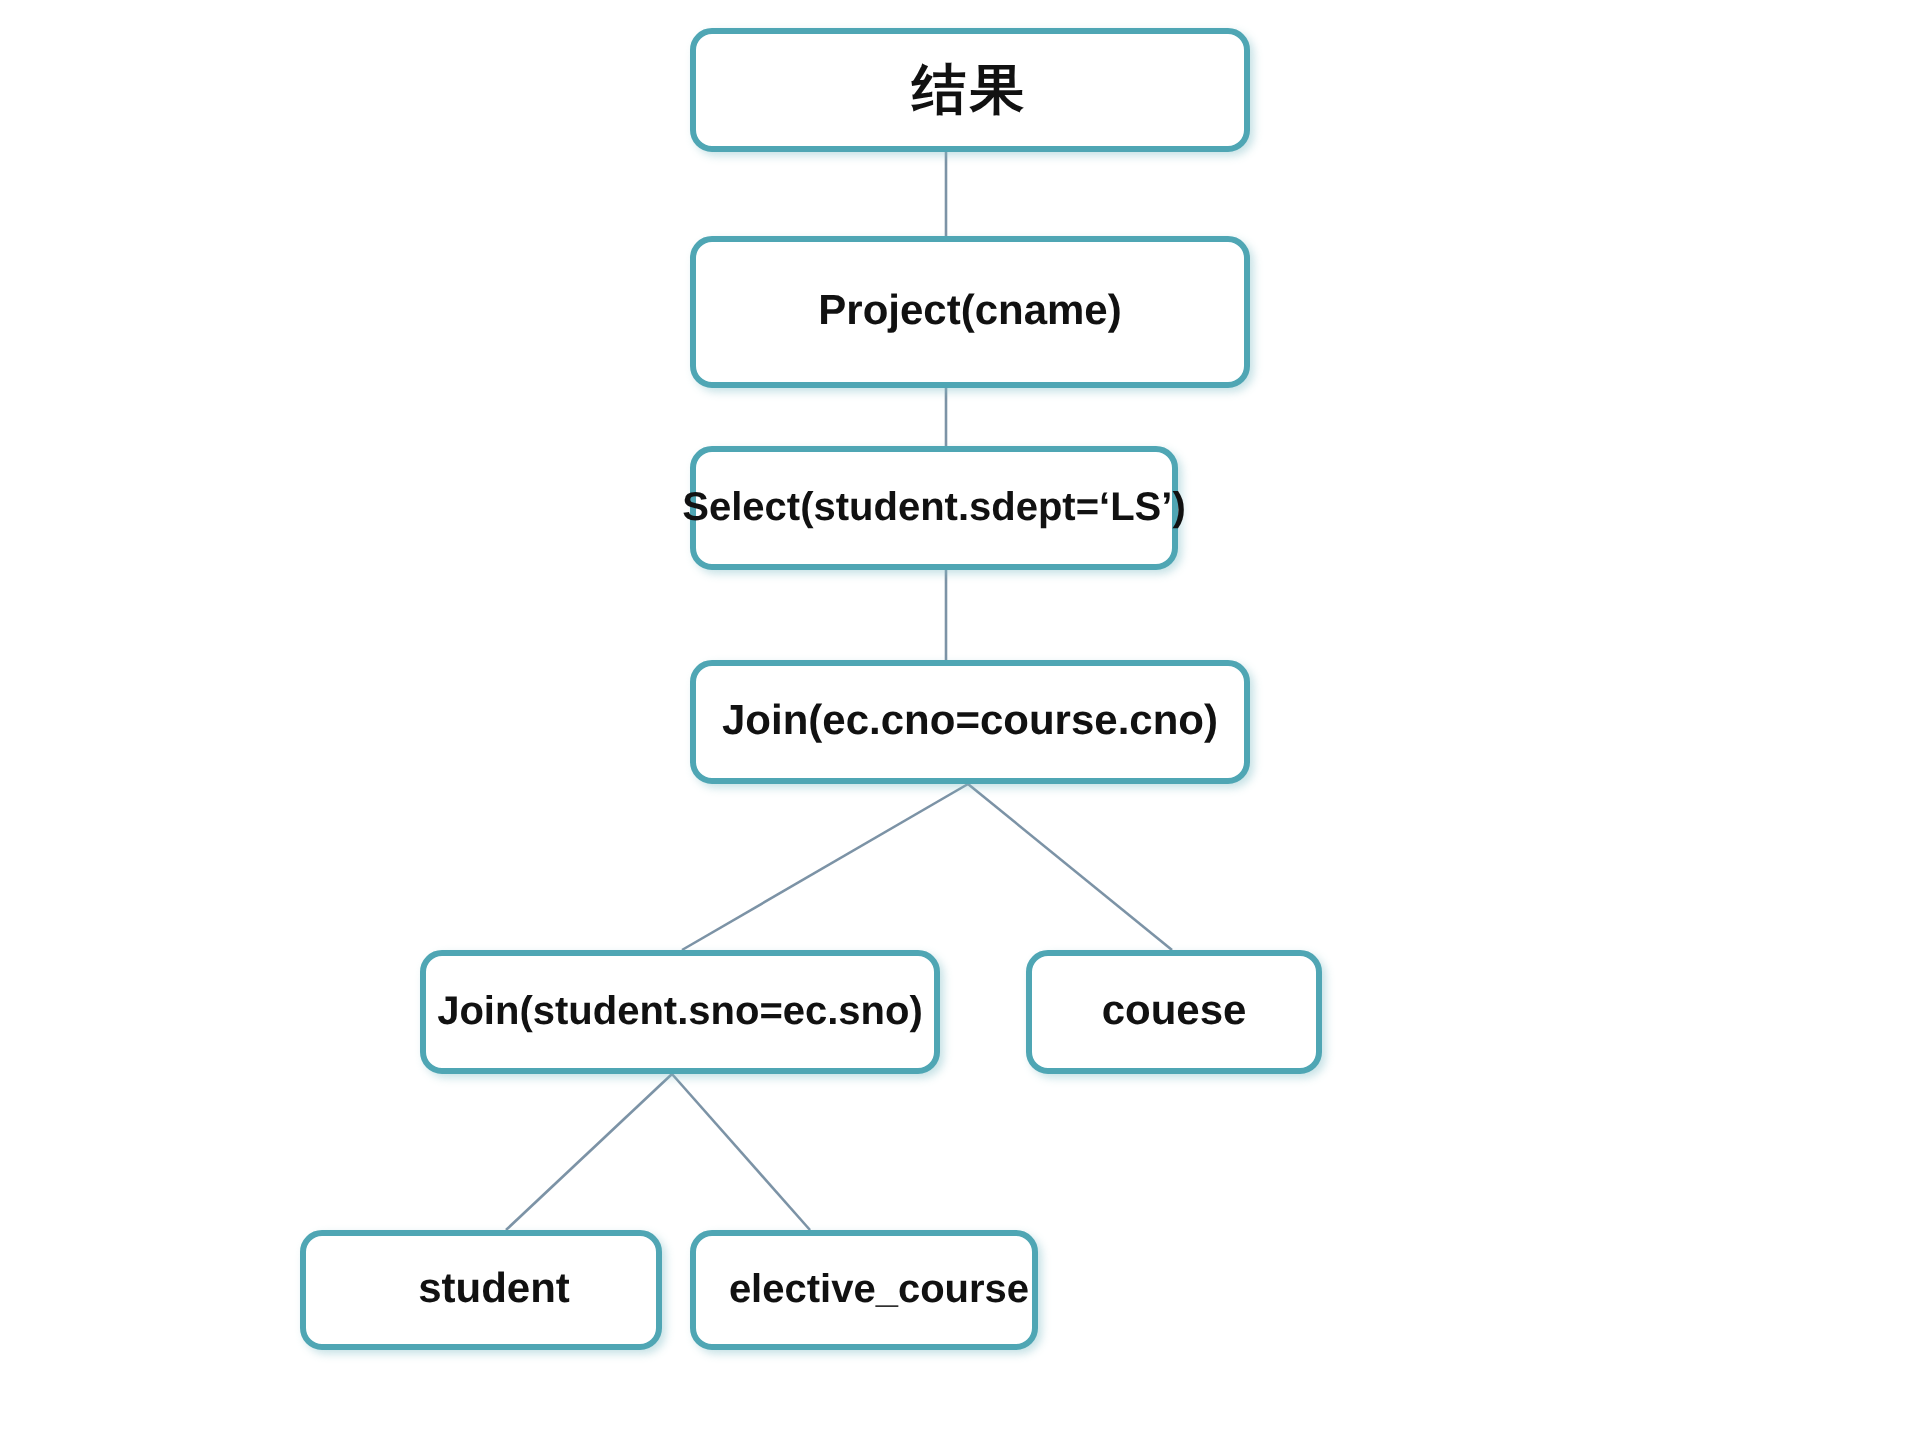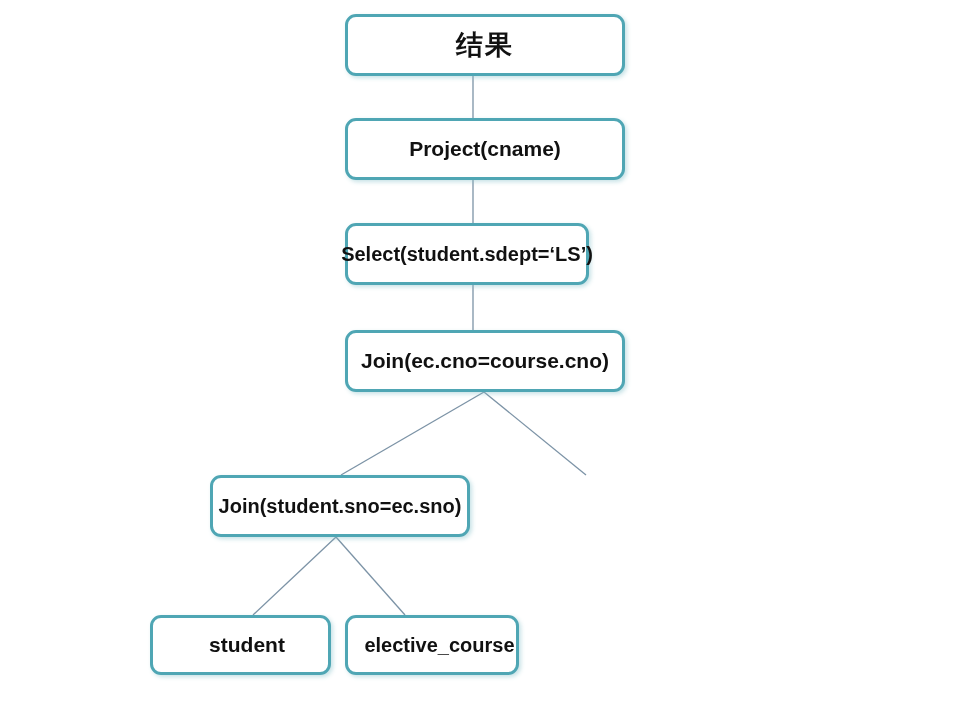--- a/index.html
+++ b/index.html
@@ -33,21 +33,21 @@
     border: 3px solid #4fa6b4;
     border-radius: 11px;
     box-shadow: 2px 2px 4px rgba(130, 190, 200, 0.45);
     color: #111111;
     font-weight: bold;
     font-size: 21px;
     white-space: nowrap;
     text-align: center;
   }
   .node-result          { left: 345px; top: 14px;  width: 280px; height: 62px; font-size: 27px; letter-spacing: 2px; justify-content: center; }
-  .node-project         { left: 345px; top: 118px; width: 280px; height: 62px; }
+  .node-project         { left: 345px; top: 118px; width: 280px; height: 76px; }
   .node-select          { left: 345px; top: 223px; width: 244px; height: 62px; font-size: 20px; }
   .node-join-cno        { left: 345px; top: 330px; width: 280px; height: 62px; }
   .node-join-sno        { left: 210px; top: 475px; width: 260px; height: 62px; font-size: 20px; }
   .node-couese          { left: 513px; top: 475px; width: 148px; height: 62px; }
   .node-student         { left: 150px; top: 615px; width: 181px; height: 60px; padding-left: 13px; }
   .node-elective-course { left: 345px; top: 615px; width: 174px; height: 60px; font-size: 20px; padding-left: 15px; }
 </style>
 </head>
 <body>
 
@@ -76,20 +76,23 @@
   </div>
 
   <div class="node node-join-sno">
     <span>Join(student.sno=ec.sno)</span>
   </div>
 
   <div class="node node-join-cno">
     <span>Join(ec.cno=course.cno)</span>
   </div>
 
+  <div class="node node-couese">
+    <span>couese</span>
+  </div>
 
   <div class="node node-student">
     <span>student</span>
   </div>
 
   <div class="node node-elective-course">
     <span>elective_course</span>
   </div>
 
 </div>

